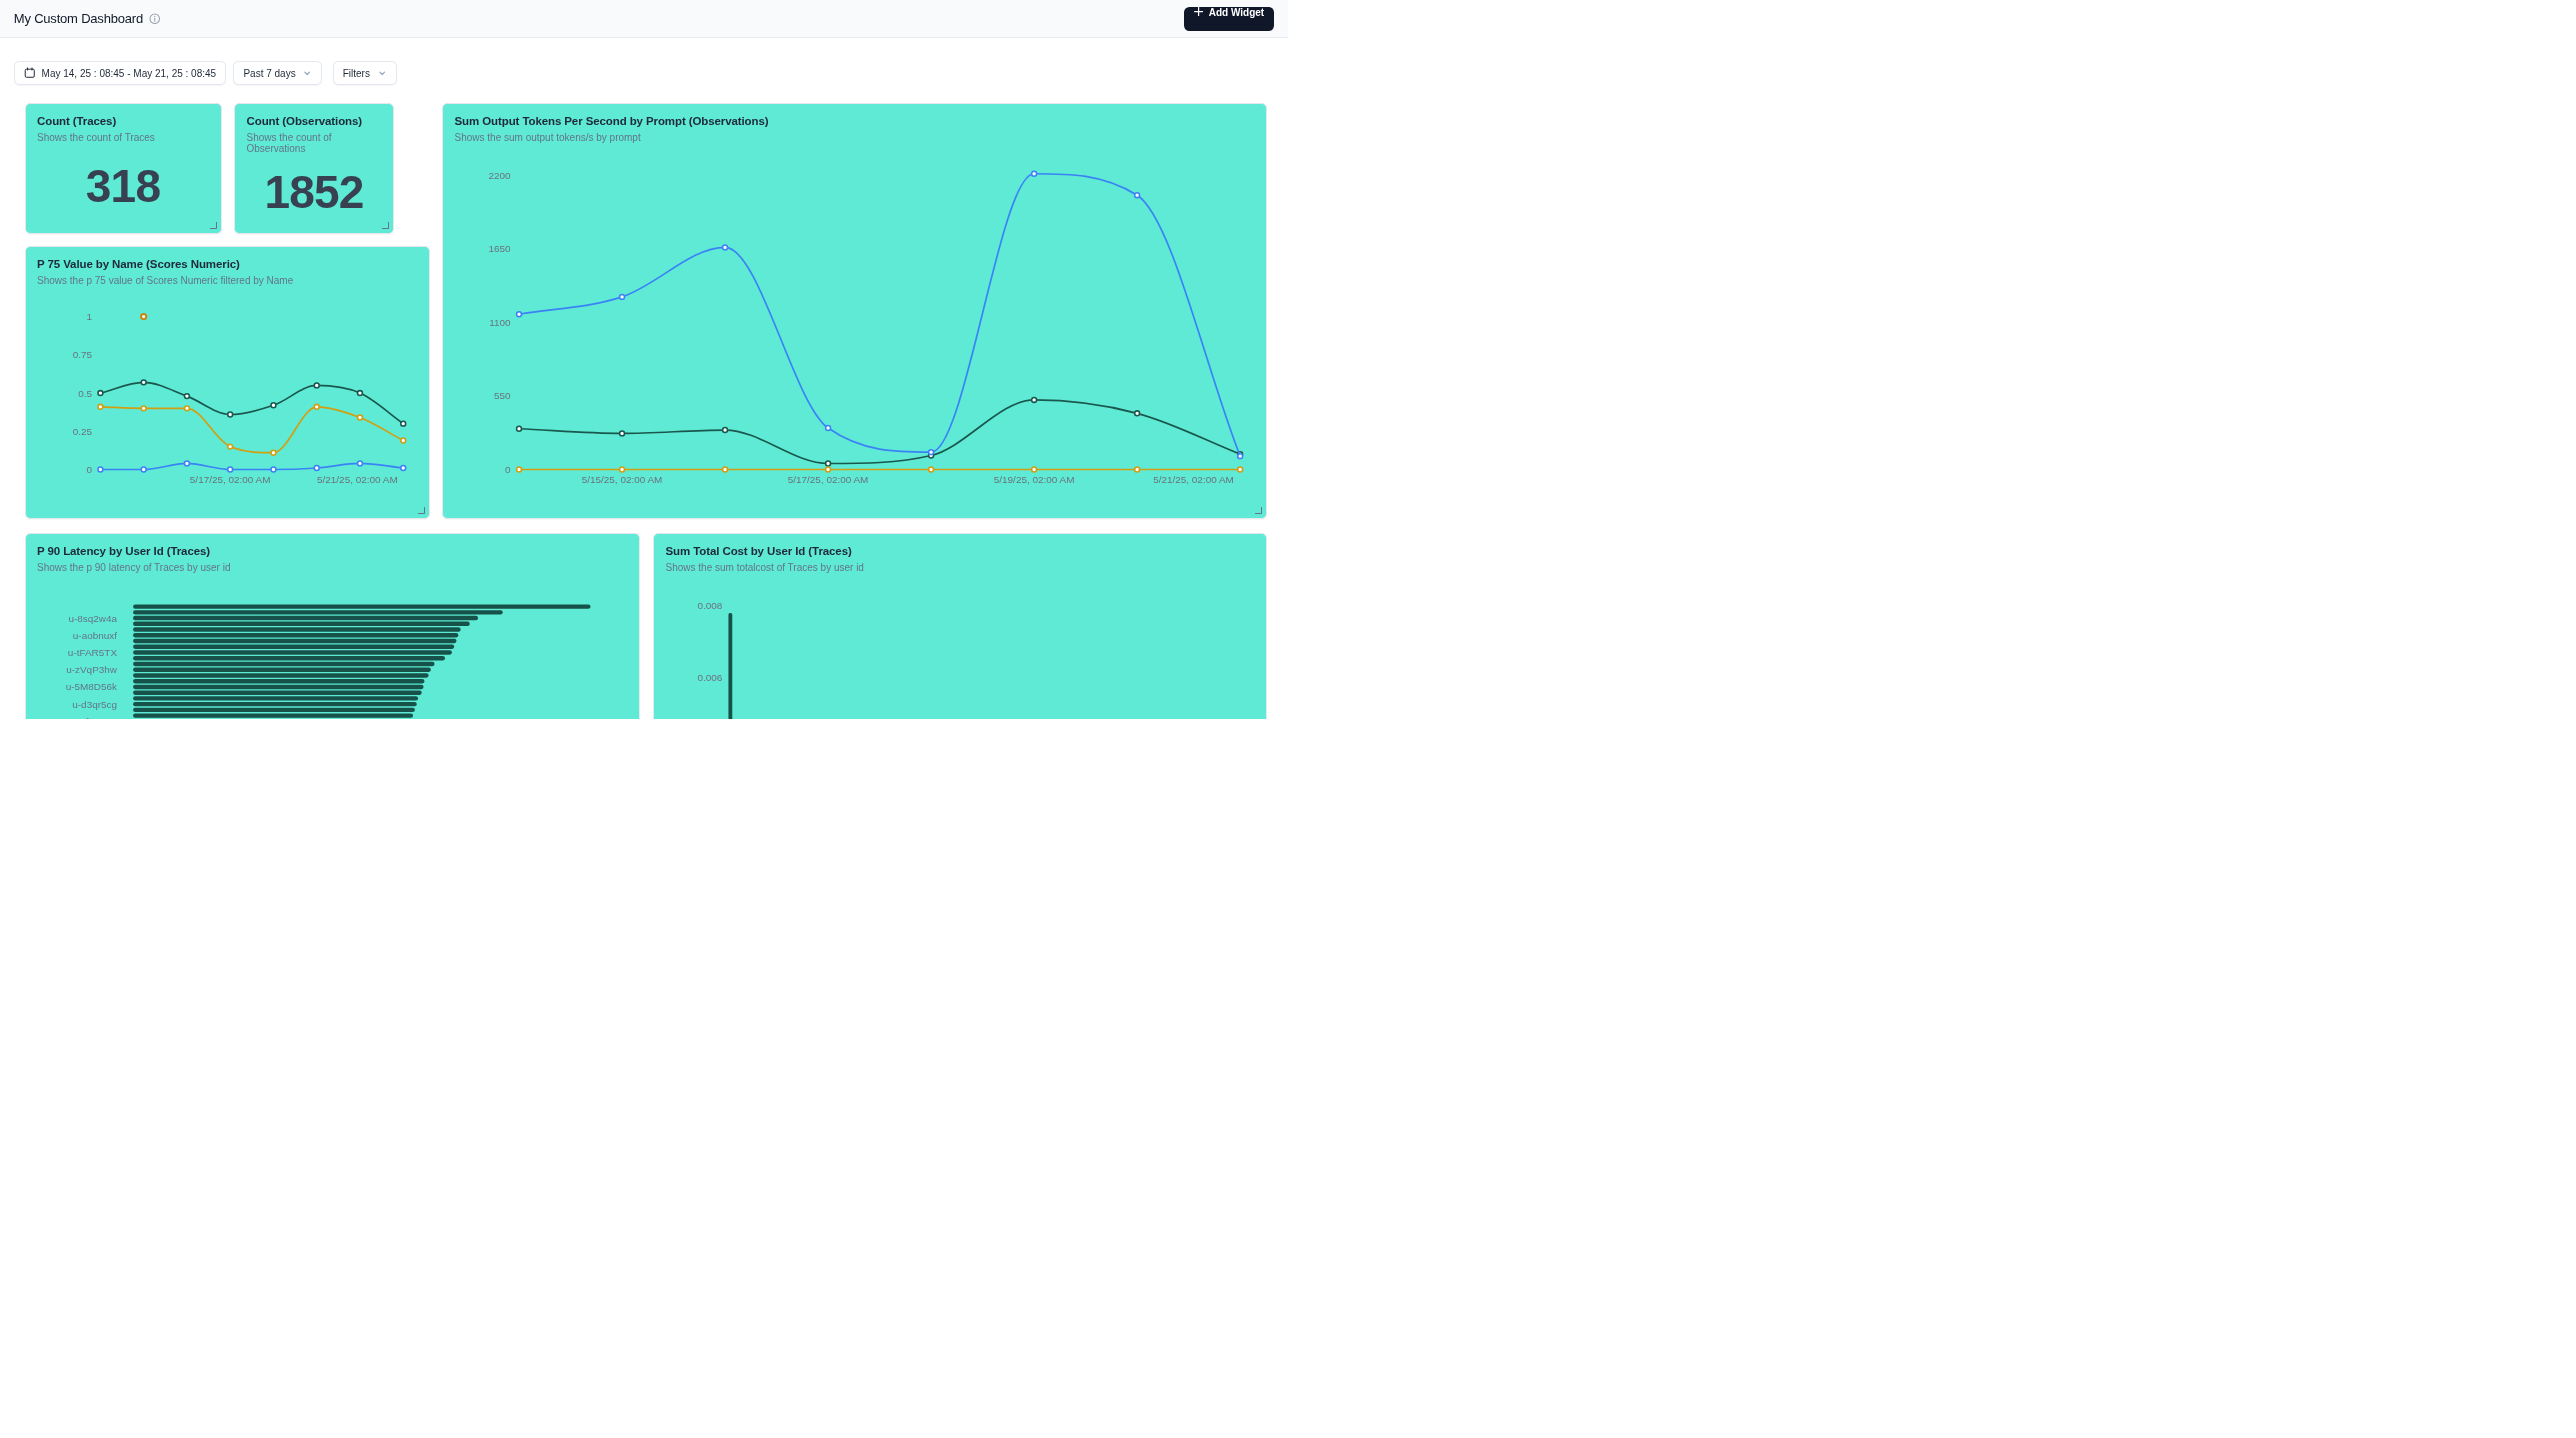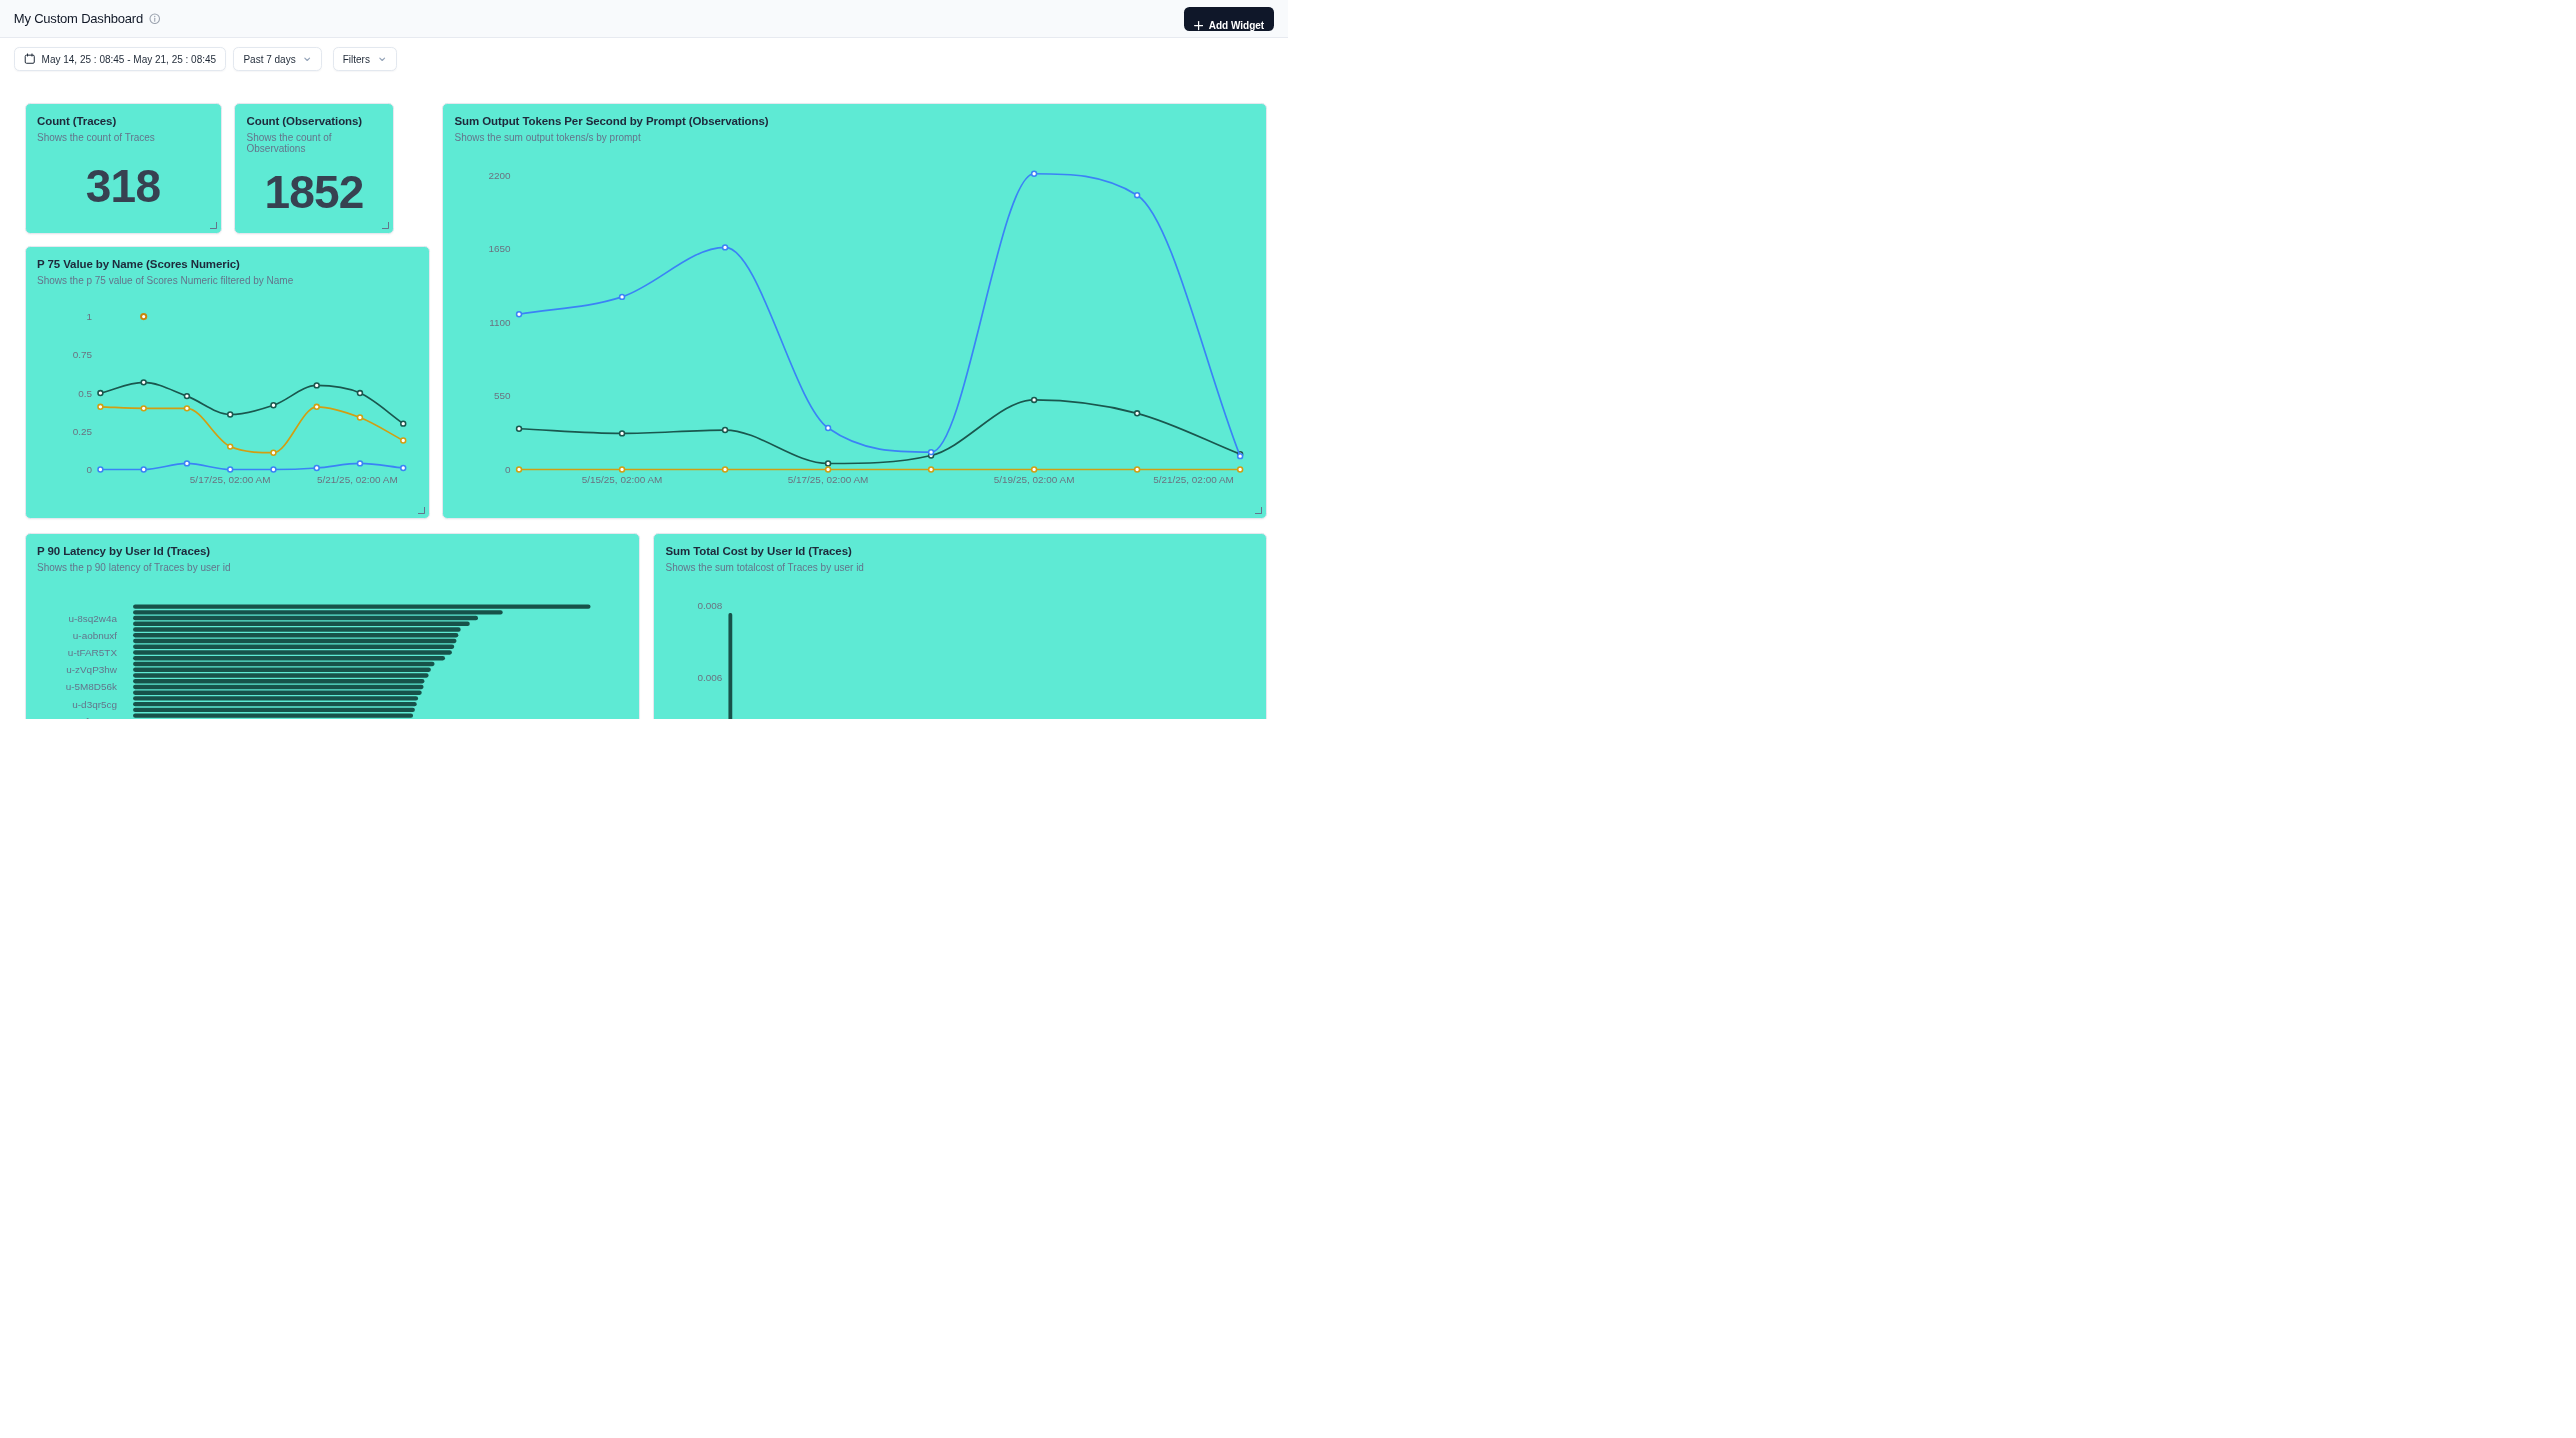--- a/index.html
+++ b/index.html
@@ -3,25 +3,25 @@
 <meta charset="utf-8">
 <style>
   html,body{margin:0;padding:0;background:#ffffff;font-family:"Liberation Sans",sans-serif;color:#0f172a;}
   .page{position:relative;width:1288px;height:719px;overflow:hidden;background:#ffffff;}
 
   
   .topbar{position:absolute;top:0;left:0;right:0;height:38px;background:#f8fafc;border-bottom:0.8px solid #e7eaf0;
           display:flex;align-items:center;padding:0 13.8px;box-sizing:border-box;z-index:5;}
   .page-title{font-size:13px;font-weight:400;margin:0;color:#111827;letter-spacing:-0.2px;}
   .info-wrap{margin-left:6.1px;display:flex;align-items:center;}
-  .btn-dark{margin-left:auto;display:inline-flex;align-items:flex-end;gap:5.4px;background:#0f1729;color:#fff;border:none;
+  .btn-dark{margin-left:auto;display:inline-flex;align-items:flex-start;gap:5.4px;background:#0f1729;color:#fff;border:none;
             border-radius:5.4px;height:24px;padding:0 10px;font-size:10px;font-weight:600;font-family:inherit;cursor:pointer;}
 
   
-  .toolbar{position:absolute;top:47px;left:13.8px;display:flex;align-items:center;gap:6.9px;z-index:4;justify-content:center;}
+  .toolbar{position:absolute;top:61px;left:13.8px;display:flex;align-items:center;gap:6.9px;z-index:4;justify-content:center;}
   .btn{display:inline-flex;align-items:center;gap:6.1px;background:#fff;border:0.8px solid #e3e8ef;border-radius:5.4px;height:24px;
        padding:0 9.2px;font-size:10px;font-weight:500;color:#1f2937;font-family:inherit;box-shadow:0 0.8px 1.5px rgba(16,24,40,.04);
        box-sizing:border-box;cursor:pointer;}
   .btn .chev{display:flex;margin-left:1.5px;}
   .btn-filters{margin-left:3.8px;gap:7px;}
 
   
   .card{position:absolute;background:#5eead4;border:0.8px solid #e5e8ef;border-radius:5.4px;box-shadow:0 0.8px 1.5px rgba(16,24,40,.04);
         box-sizing:border-box;}
   .card-head{padding:10.7px 11.5px 0;position:relative;z-index:2;}

